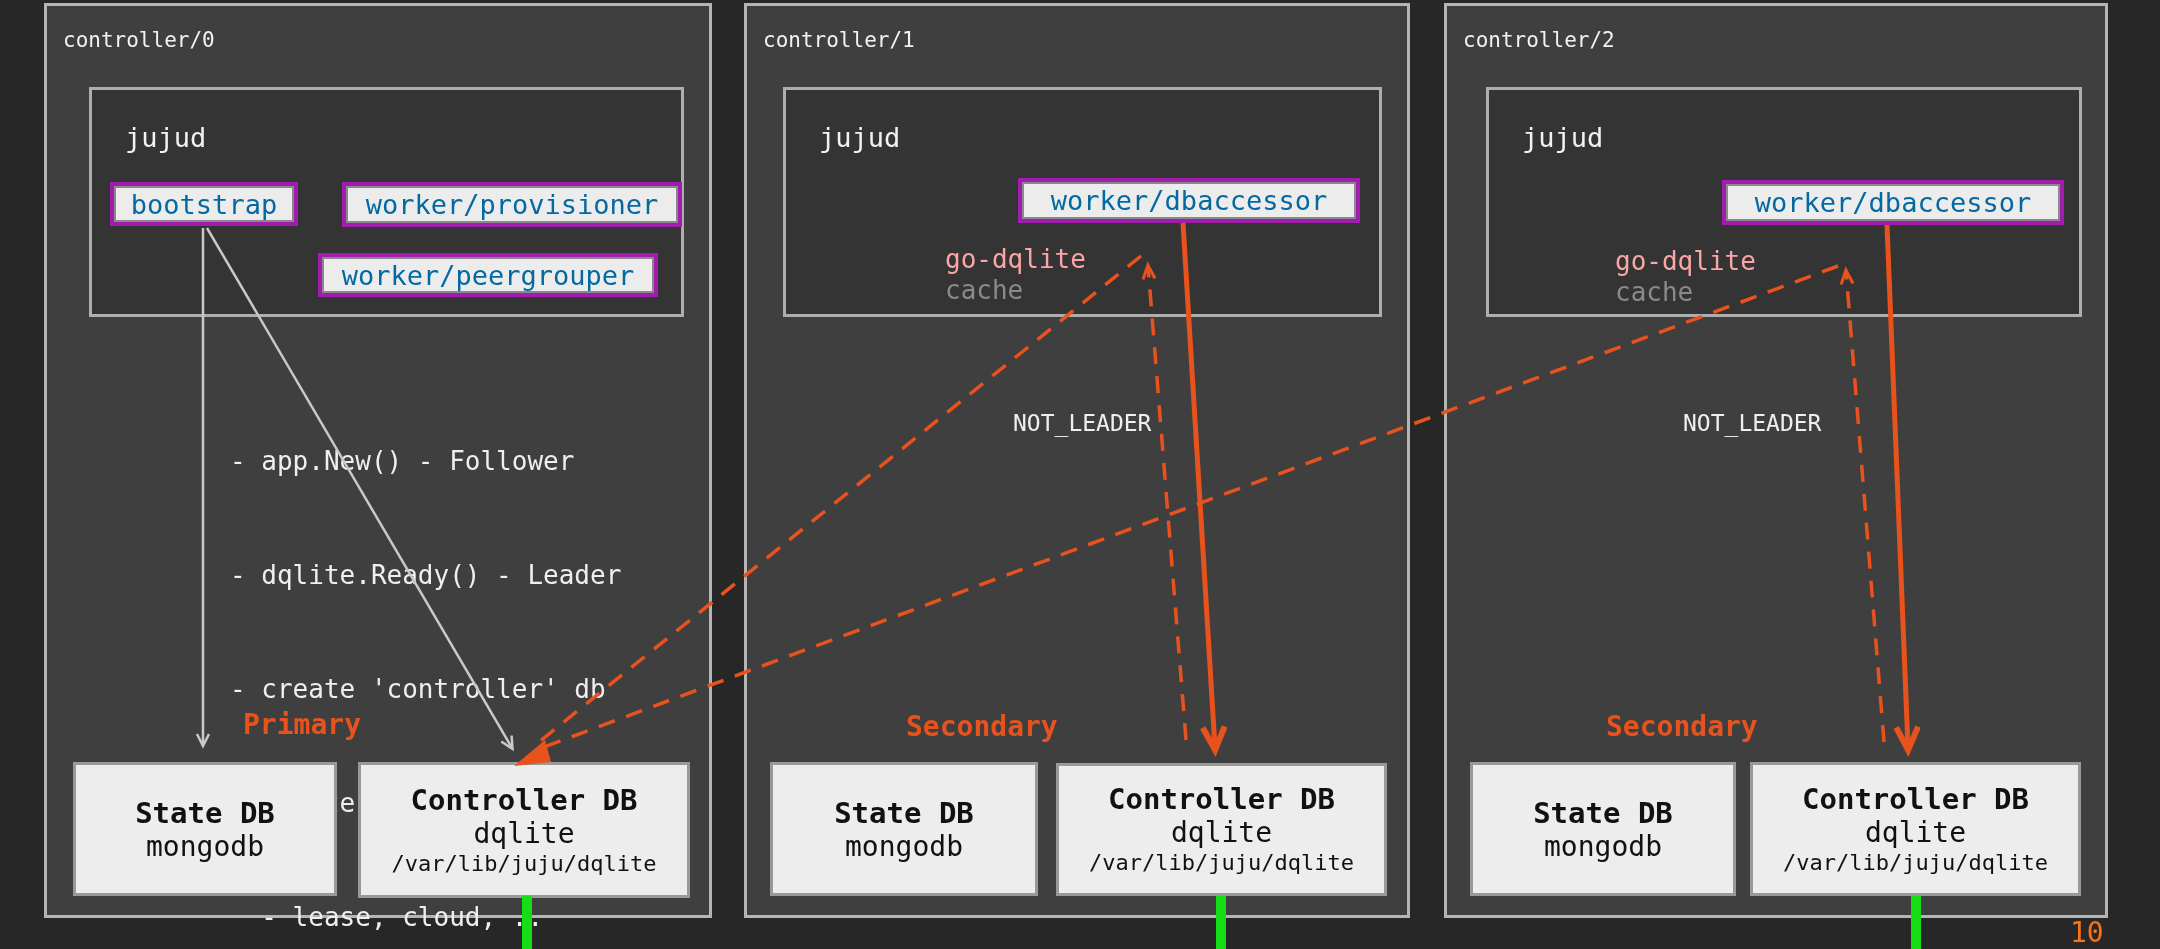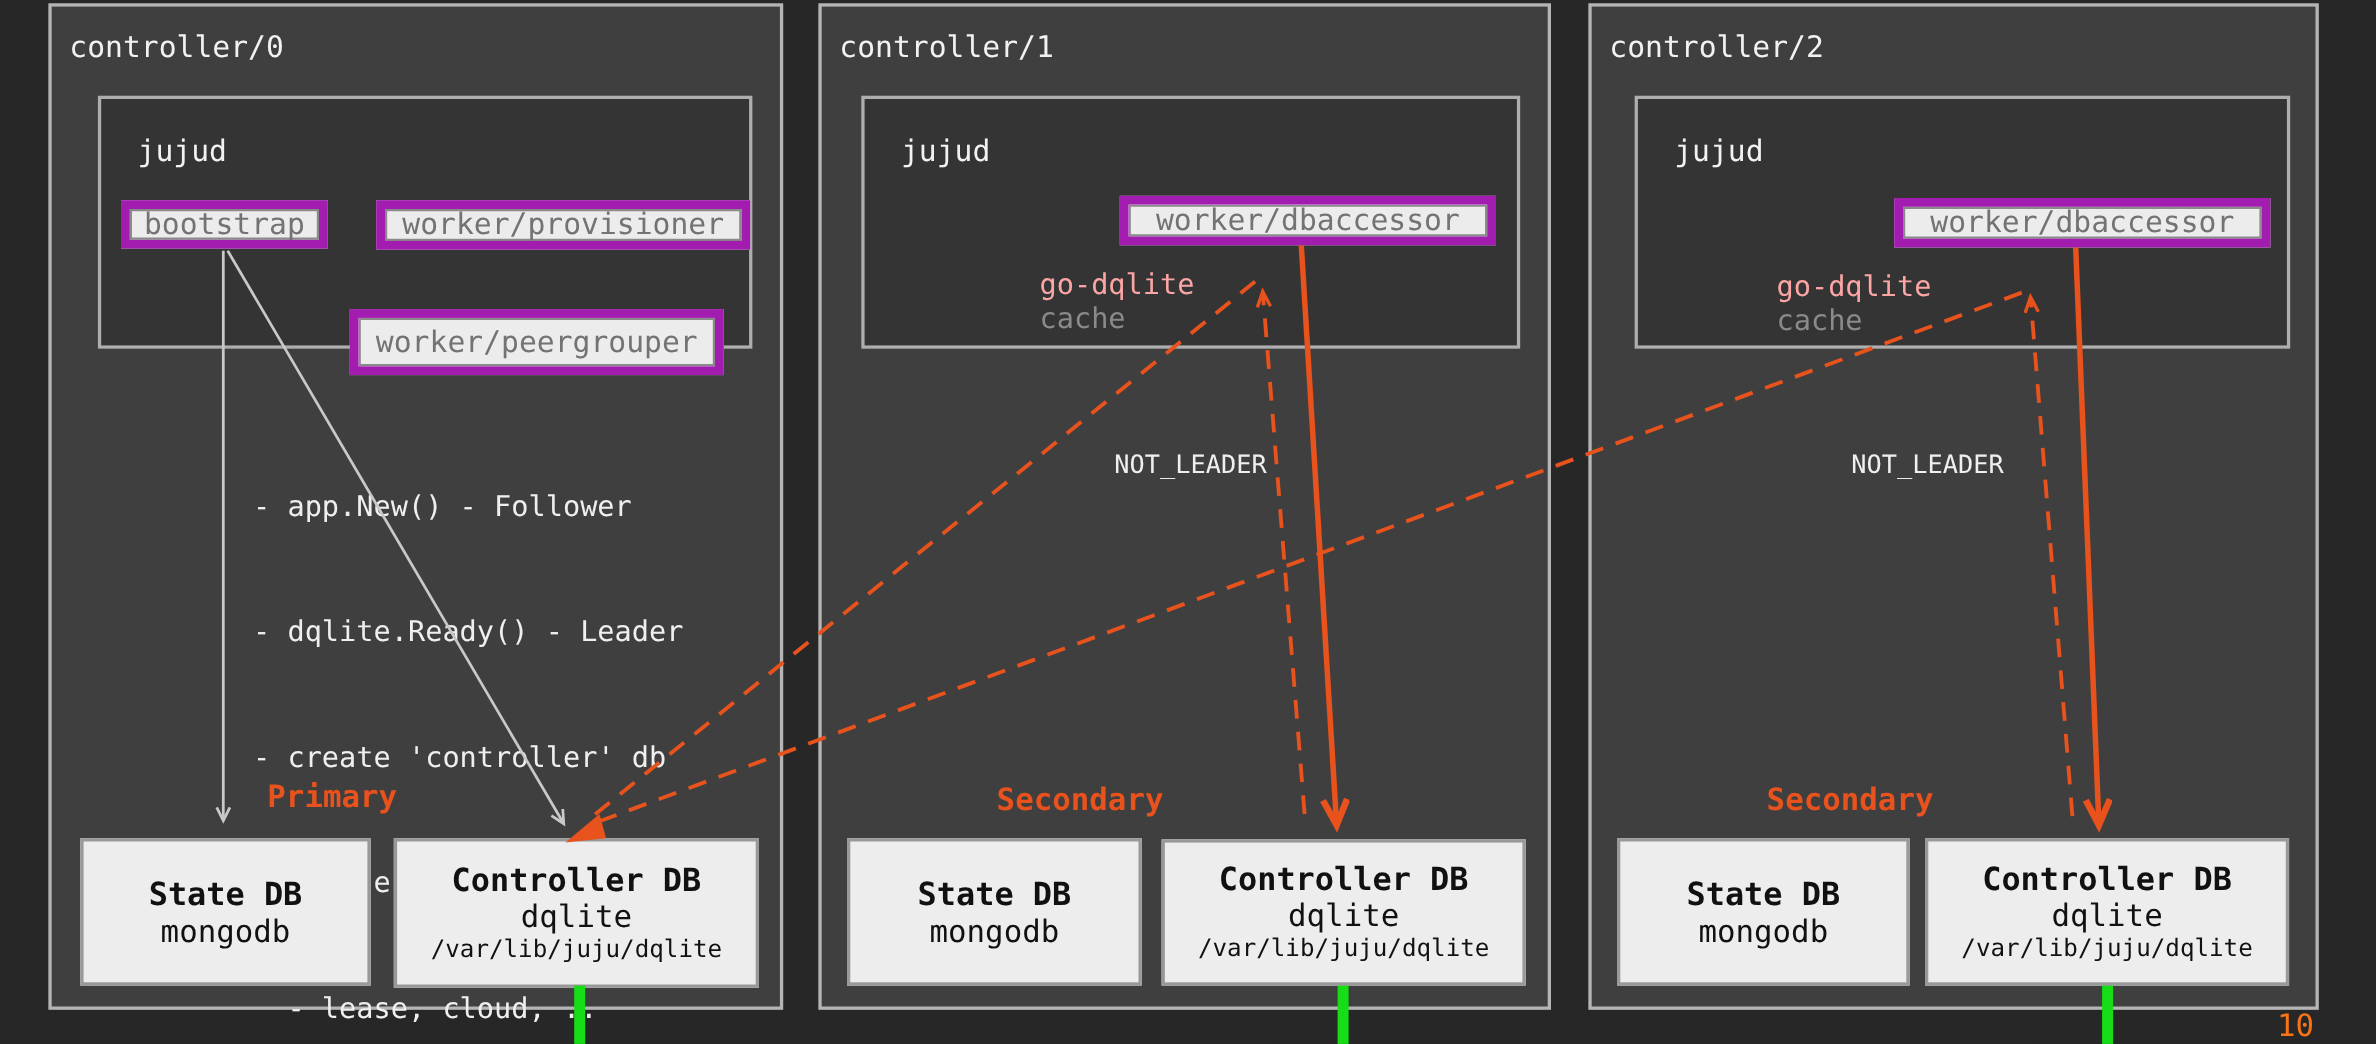--- a/index.html
+++ b/index.html
@@ -6,30 +6,30 @@
   body{
     width:2160px;height:949px;position:relative;overflow:hidden;
     background:#272727;
     font-family:"DejaVu Sans Mono","Liberation Mono",monospace;
   }
   .abs{position:absolute;box-sizing:border-box;}
   .panel{
     background:#3f3f3f;border:3px solid #b5b5b5;
   }
   .panel-title{
-    color:#f2f2f2;font-size:27px;white-space:pre;
+    color:#f2f2f2;font-size:21px;white-space:pre;
   }
   .jujud-box{
     background:#343434;border:3px solid #aeaeae;
   }
   .jujud-label{color:#f2f2f2;font-size:27px;}
   .worker-btn{
-    background:#ececec;border:8px solid #a21caf;
+    background:#ececec;border:4px solid #a21caf;
     box-shadow:0 0 0 2px #8a8a8a inset;
-    color:#737373;font-size:27px;
+    color:#0369a1;font-size:27px;
     display:flex;align-items:center;justify-content:center;
     white-space:pre;
     text-align:right;
   }
   .notes{
     color:#efefef;font-size:26px;line-height:38px;white-space:pre;
   }
   .lib-label{color:#fca5a5;font-size:26px;white-space:pre;}
   .cache-label{color:#8a8a8a;font-size:26px;white-space:pre;}
   .status-label{color:#efefef;font-size:23px;white-space:pre;}
@@ -49,21 +49,21 @@
 <body>
 
 <div class="abs panel" style="left:44px;top:3px;width:668px;height:915px;"></div>
 <div class="abs panel-title" style="left:63px;top:28px;">controller/0</div>
 
 <div class="abs jujud-box" style="left:89px;top:87px;width:595px;height:230px;"></div>
 <div class="abs jujud-label" style="left:125px;top:122px;">jujud</div>
 
 <div class="abs worker-btn" style="left:110px;top:182px;width:188px;height:44px;">bootstrap</div>
 <div class="abs worker-btn" style="left:318px;top:182px;width:340px;height:45px;margin-left:24px;">worker/provisioner</div>
-<div class="abs worker-btn" style="left:318px;top:253px;width:340px;height:60px;margin-top:28px;">worker/peergrouper</div>
+<div class="abs worker-btn" style="left:318px;top:253px;width:340px;height:44px;">worker/peergrouper</div>
 
 <div class="abs notes" style="left:230px;top:366px;">
   <div>- app.New() - Follower</div>
   <div>- dqlite.Ready() - Leader</div>
   <div>- create 'controller' db</div>
   <div>- create tables</div>
   <div>  - lease, cloud, ..</div>
 </div>
 
 <div class="abs role-label" style="left:243px;top:708px;color:#E8521D;">Primary</div>

